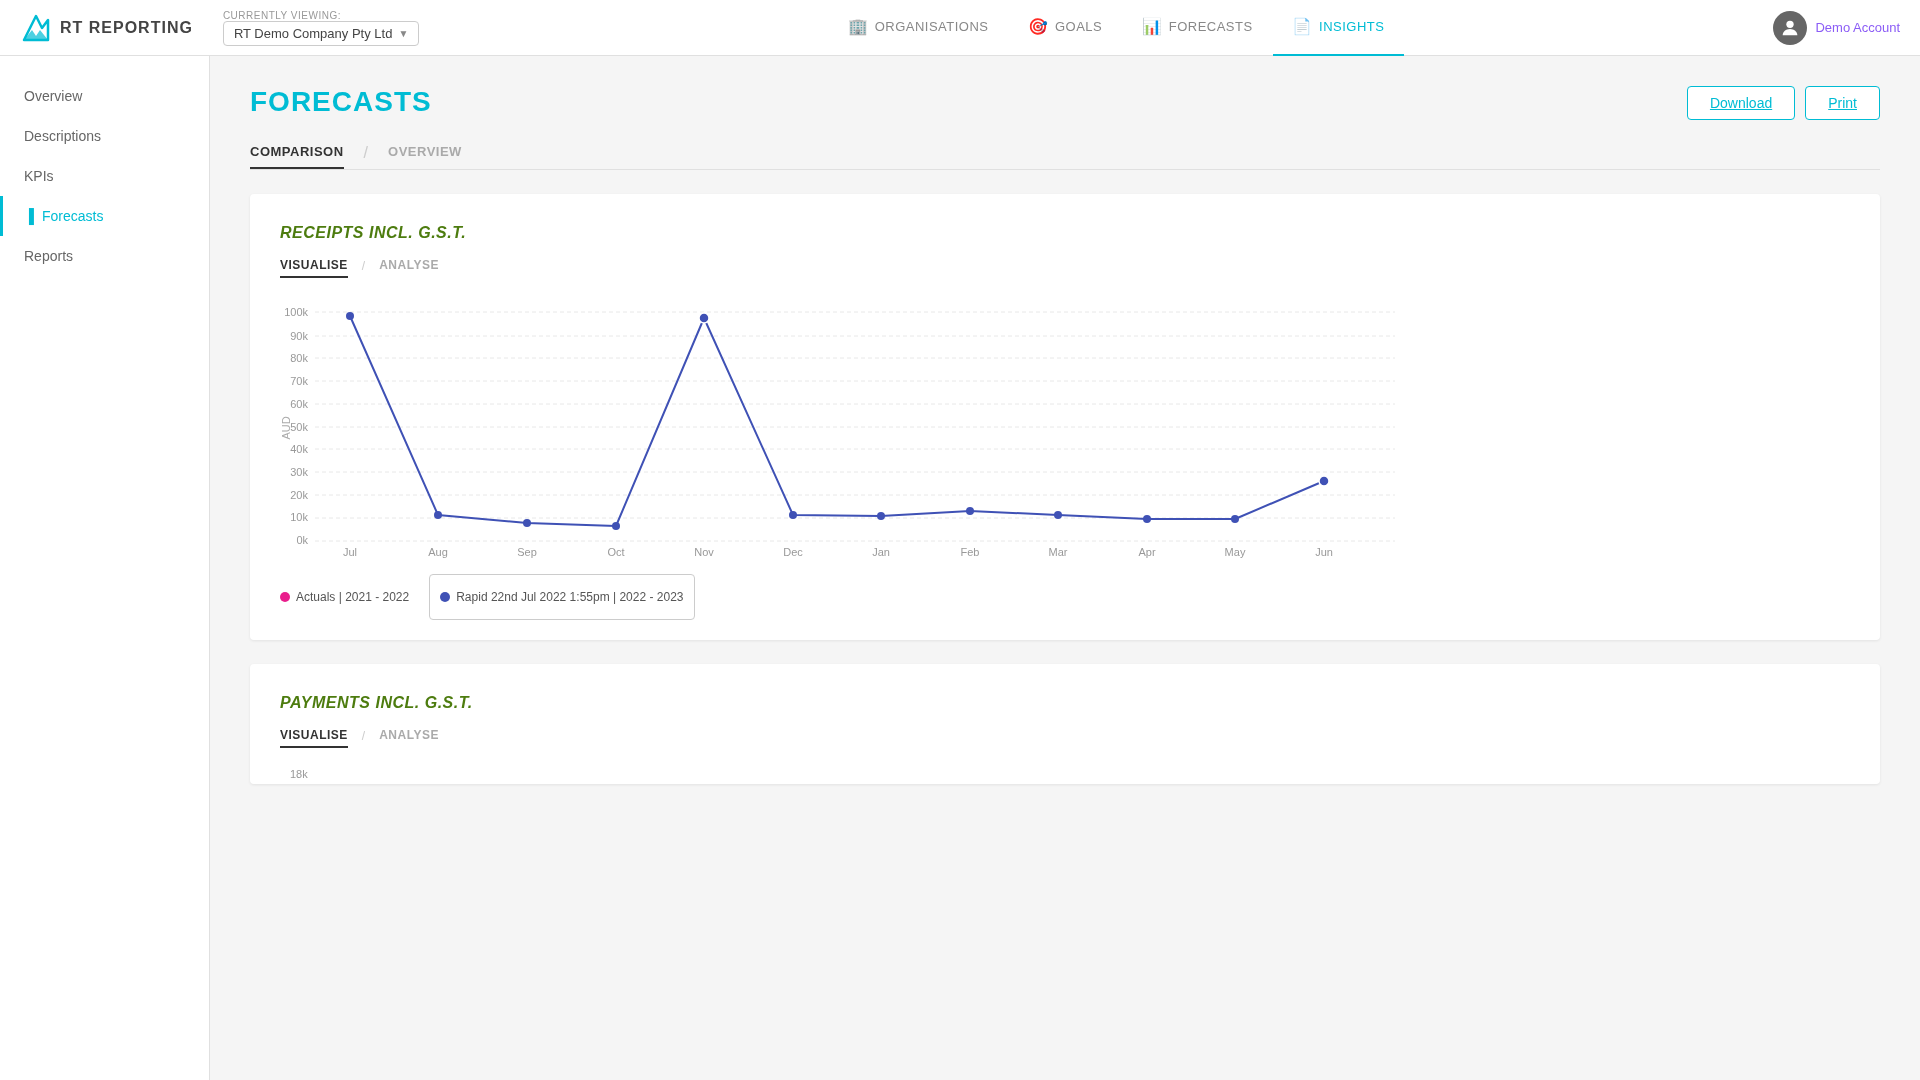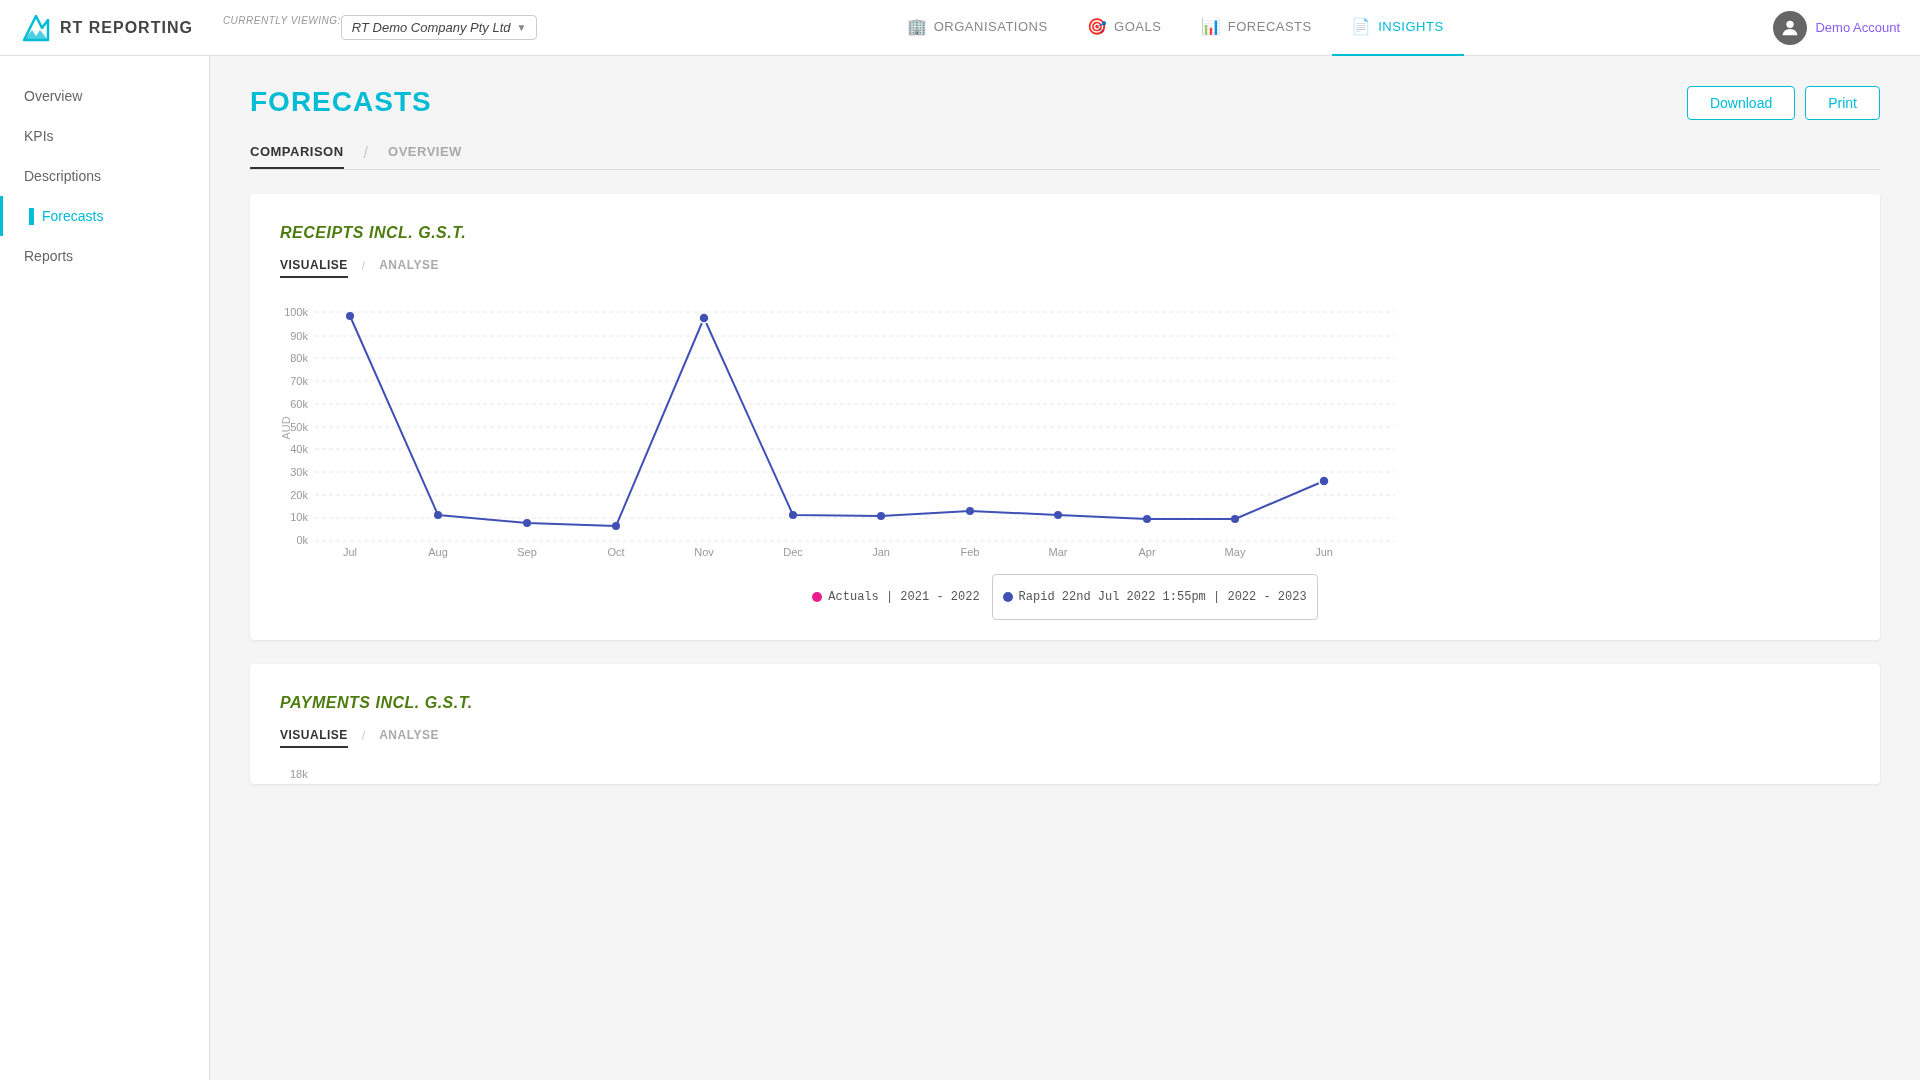--- a/index.html
+++ b/index.html
@@ -7,21 +7,21 @@
 
     
     .top-nav {
       display: flex; align-items: center; background: #fff; height: 56px;
       border-bottom: 1px solid #e0e0e0; padding: 0 20px; position: fixed; top: 0; left: 0; right: 0; z-index: 100;
     }
     .logo-area { display: flex; align-items: center; gap: 8px; margin-right: 30px; text-align: center; }
     .logo-icon { width: 32px; height: 32px; }
     .logo-text { font-size: 16px; font-weight: 700; color: #444; letter-spacing: 1px; }
 
-    .currently-viewing { display: flex; flex-direction: row; margin-right: 40px; font-style: italic; }
+    .currently-viewing { display: flex; flex-direction: column; margin-right: 40px; }
     .currently-label { font-size: 10px; color: #999; text-transform: uppercase; letter-spacing: 0.5px; }
     .company-select {
       display: flex; align-items: center; gap: 6px; border: 1px solid #ccc; border-radius: 4px;
       padding: 4px 10px; cursor: pointer; background: #fff; font-size: 13px; color: #444;
     }
     .company-select .chevron { font-size: 10px; color: #888; }
 
     .nav-links { display: flex; align-items: center; gap: 0; flex: 1; justify-content: center; }
     .nav-item {
       display: flex; align-items: center; gap: 6px; padding: 0 20px; height: 56px;
@@ -50,21 +50,21 @@
       margin-top: 56px; margin-left: 210px; padding: 30px 40px; overflow-y: auto;
       height: calc(1080px - 56px); background: #f5f5f5;
     }
 
     
     .page-header { display: flex; align-items: flex-start; justify-content: space-between; margin-bottom: 16px; }
     .page-title { font-size: 28px; font-weight: 700; color: #00bcd4; letter-spacing: 1px; text-transform: uppercase; }
     .header-actions { display: flex; gap: 10px; }
     .btn-outline {
       padding: 8px 22px; border: 1.5px solid #00bcd4; background: #fff; color: #00bcd4;
-      font-size: 14px; font-weight: 500; border-radius: 4px; cursor: pointer;
+      font-size: 14px; font-weight: 500; border-radius: 4px; cursor: pointer; text-decoration: underline;
     }
 
     
     .sub-tabs { display: flex; gap: 0; align-items: center; margin-bottom: 24px; border-bottom: 1px solid #e0e0e0; }
     .sub-tab {
       padding: 8px 0; margin-right: 20px; font-size: 13px; font-weight: 600; cursor: pointer;
       color: #aaa; text-transform: uppercase; letter-spacing: 0.5px; border-bottom: 2px solid transparent;
     }
     .sub-tab.active { color: #333; border-bottom: 2px solid #333; }
     .sub-tab-sep { color: #ccc; margin-right: 20px; }
@@ -78,21 +78,21 @@
     .chart-tabs { display: flex; gap: 0; align-items: center; margin-bottom: 20px; }
     .chart-tab {
       font-size: 12px; font-weight: 600; text-transform: uppercase; letter-spacing: 0.5px;
       cursor: pointer; padding: 4px 0; margin-right: 14px; color: #aaa; border-bottom: 2px solid transparent;
     }
     .chart-tab.active { color: #333; border-bottom: 2px solid #333; }
     .chart-tab-sep { color: #ccc; margin-right: 14px; font-size: 12px; }
 
     
     .chart-area { position: relative; }
-    .chart-legend { display: flex; gap: 12px; justify-content: center; margin-top: 12px; align-items: center; font-family: Liberation Mono, monospace; }
+    .chart-legend { display: flex; gap: 20px; margin-top: 12px; align-items: center; }
     .legend-item { display: flex; align-items: center; gap: 6px; font-size: 12px; color: #555; }
     .legend-dot { width: 10px; height: 10px; border-radius: 50%; }
 
     .payments-card { height: 120px; overflow: hidden; }
   </style>
 </head>
 <body>
 
 <nav class="top-nav">
   <div class="logo-area">
@@ -139,24 +139,24 @@
     </div>
     <span class="user-name">Demo Account</span>
   </div>
 </nav>
 
 <aside class="sidebar">
   <div class="sidebar-item">
     <span>Overview</span>
   </div>
   <div class="sidebar-item">
+    <span>Descriptions</span>
+  </div>
+  <div class="sidebar-item">
     <span>KPIs</span>
-  </div>
-  <div class="sidebar-item">
-    <span>Descriptions</span>
   </div>
   <div class="sidebar-item active">
     <span style="color:#00bcd4; font-size:14px;">▐</span>
     <span>Forecasts</span>
   </div>
   <div class="sidebar-item">
     <span>Reports</span>
   </div>
 </aside>
 

